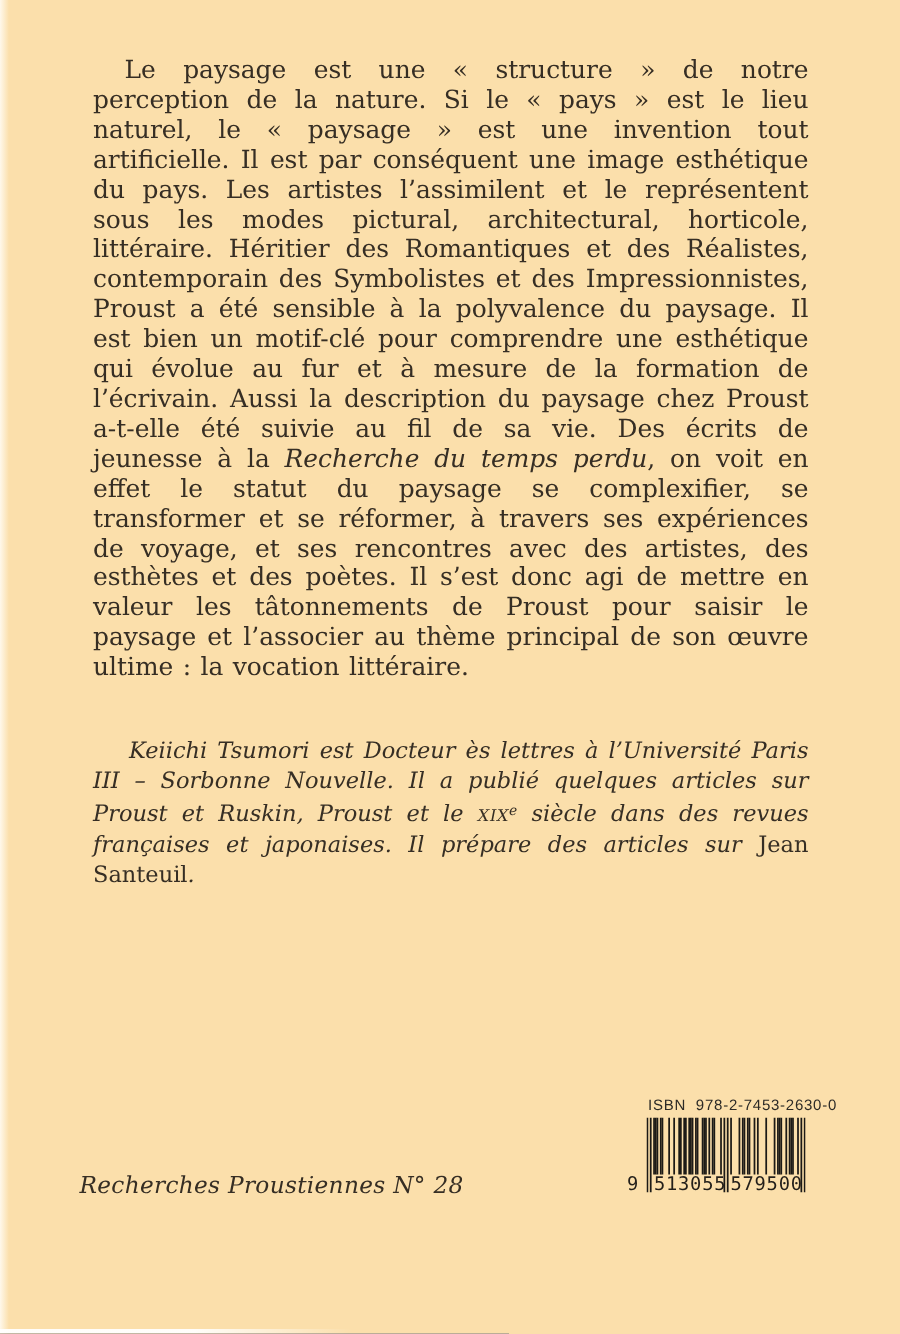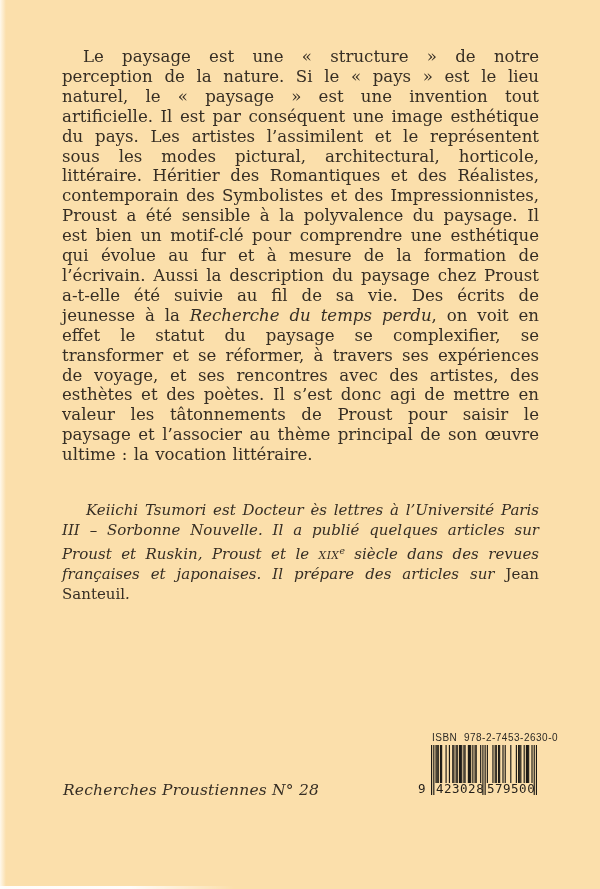--- a/index.html
+++ b/index.html
@@ -11,40 +11,40 @@
     overflow:hidden;
     font-family:"DejaVu Serif", serif;
     color:var(--ink,#362e24);
   }
   
   .edge-left{position:absolute;left:0;top:0;width:6px;height:100%;
     background:linear-gradient(90deg, rgba(255,251,242,.9), rgba(255,251,242,0));}
   .edge-bottom{position:absolute;left:0;bottom:0;width:235px;height:3px;
     background:linear-gradient(90deg, rgba(255,255,255,.95) 55%, rgba(255,255,255,0));}
 
-  .text-col{position:absolute;left:62px;top:47px;width:477px;}
+  .text-col{position:absolute;left:62px;top:37px;width:477px;}
   .blurb{
     margin:0;
     font-size:16.6px;line-height:19.9px;
     text-align:justify;text-indent:21px;
     word-spacing:1px;
   }
   .author-note{
     margin:36px 0 0 0;
     font-size:15px;line-height:19.9px;
     text-align:justify;text-indent:24px;
     word-spacing:1px;
   }
   .seg-roman{font-style:normal;}
   .seg-italic{font-style:italic;}
   .seg-italic-sc{font-style:italic;text-transform:uppercase;font-size:.72em;letter-spacing:.4px;}
   .seg-italic-sup{font-style:italic;font-size:.62em;vertical-align:.5em;}
 
   .series{
-    position:absolute;left:63px;top:781px;
+    position:absolute;left:53px;top:781px;
     font-style:italic;font-size:15.5px;
     letter-spacing:.2px;
   }
 
   .barcode-block{position:absolute;top:732px;left:414px;width:126px;}
   .isbn-line{
     font-family:"Liberation Sans", sans-serif;
     font-size:10px;letter-spacing:.5px;
     color:#2c2a26;white-space:nowrap;
     padding-left:18px;text-align:center;
@@ -121,17 +121,17 @@
           <rect x="80" y="0" width="1.04" height="38" fill="#1c1a16"></rect>
           <rect x="83" y="0" width="1.04" height="38" fill="#1c1a16"></rect>
           <rect x="85" y="0" width="1.04" height="38" fill="#1c1a16"></rect>
           <rect x="86" y="0" width="1.04" height="38" fill="#1c1a16"></rect>
           <rect x="87" y="0" width="1.04" height="38" fill="#1c1a16"></rect>
           <rect x="90" y="0" width="1.04" height="38" fill="#1c1a16"></rect>
           <rect x="92" y="0" width="1.04" height="50" fill="#1c1a16"></rect>
           <rect x="94" y="0" width="1.04" height="50" fill="#1c1a16"></rect>
         </svg>
       <span class="bc-digit d9">9</span>
-      <span class="bc-digit dg1">423028</span>
+      <span class="bc-digit dg1">513055</span>
       <span class="bc-digit dg2">579500</span>
     </div>
   </div>
 </div>
 
 </body></html>

